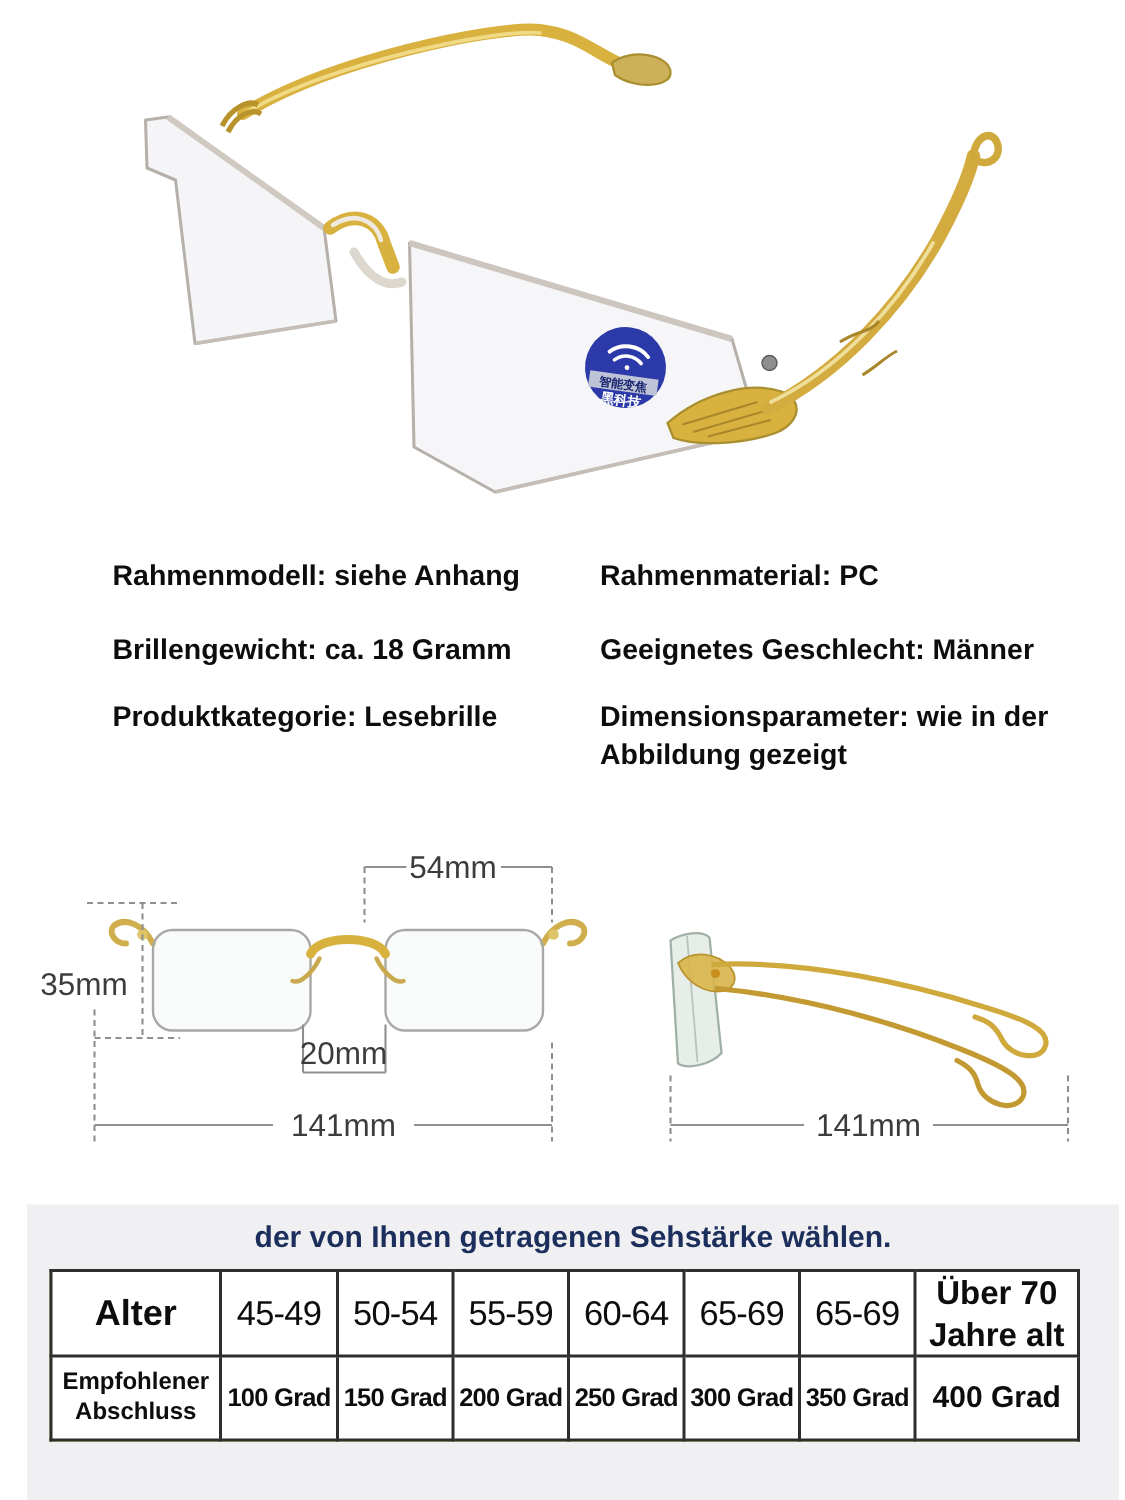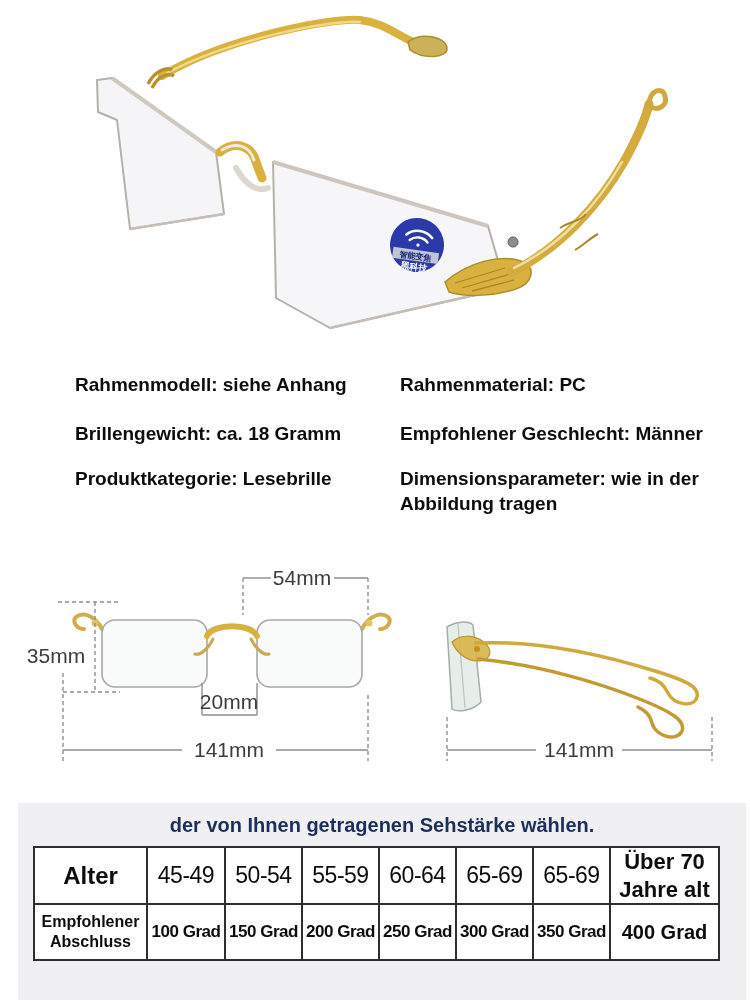--- a/index.html
+++ b/index.html
@@ -90,22 +90,22 @@
       <path d="M649,104 C650,90 662,86 665,96 C668,106 657,112 650,106" fill="none" stroke="#cfa93c" stroke-width="5" stroke-linecap="round"></path>
       <path d="M560,228 C572,220 580,222 586,214 M575,250 C585,244 590,238 598,234" stroke="#a9862a" stroke-width="2" fill="none"></path>
     </g>
   </svg>
 
   <div class="specs">
     <div class="spec-line sl0">Rahmenmodell: siehe Anhang</div>
     <div class="spec-line sl1">Brillengewicht: ca. 18 Gramm</div>
     <div class="spec-line sl2">Produktkategorie: Lesebrille</div>
     <div class="spec-line sr0">Rahmenmaterial: PC</div>
-    <div class="spec-line sr1">Empfohlener Geschlecht: Männer</div>
-    <div class="spec-line sr2 wrap">Dimensionsparameter: wie in der Abbildung tragen</div>
+    <div class="spec-line sr1">Geeignetes Geschlecht: Männer</div>
+    <div class="spec-line sr2 wrap">Dimensionsparameter: wie in der Abbildung gezeigt</div>
   </div>
 
   <svg class="diagram" viewBox="0 0 750 245" xmlns="http://www.w3.org/2000/svg">
 
     <g>
 
       <path d="M102,84 C96,72 84,66 76,72 C72,76 76,84 84,84" fill="none" stroke="#cfae4b" stroke-width="4" stroke-linecap="round"></path>
       <path d="M362,84 C368,72 380,66 388,72 C392,76 388,84 380,84" fill="none" stroke="#cfae4b" stroke-width="4" stroke-linecap="round"></path>
       <circle cx="95" cy="78" r="3.5" fill="#e0c468"></circle>
       <circle cx="369" cy="78" r="3.5" fill="#e0c468"></circle>

